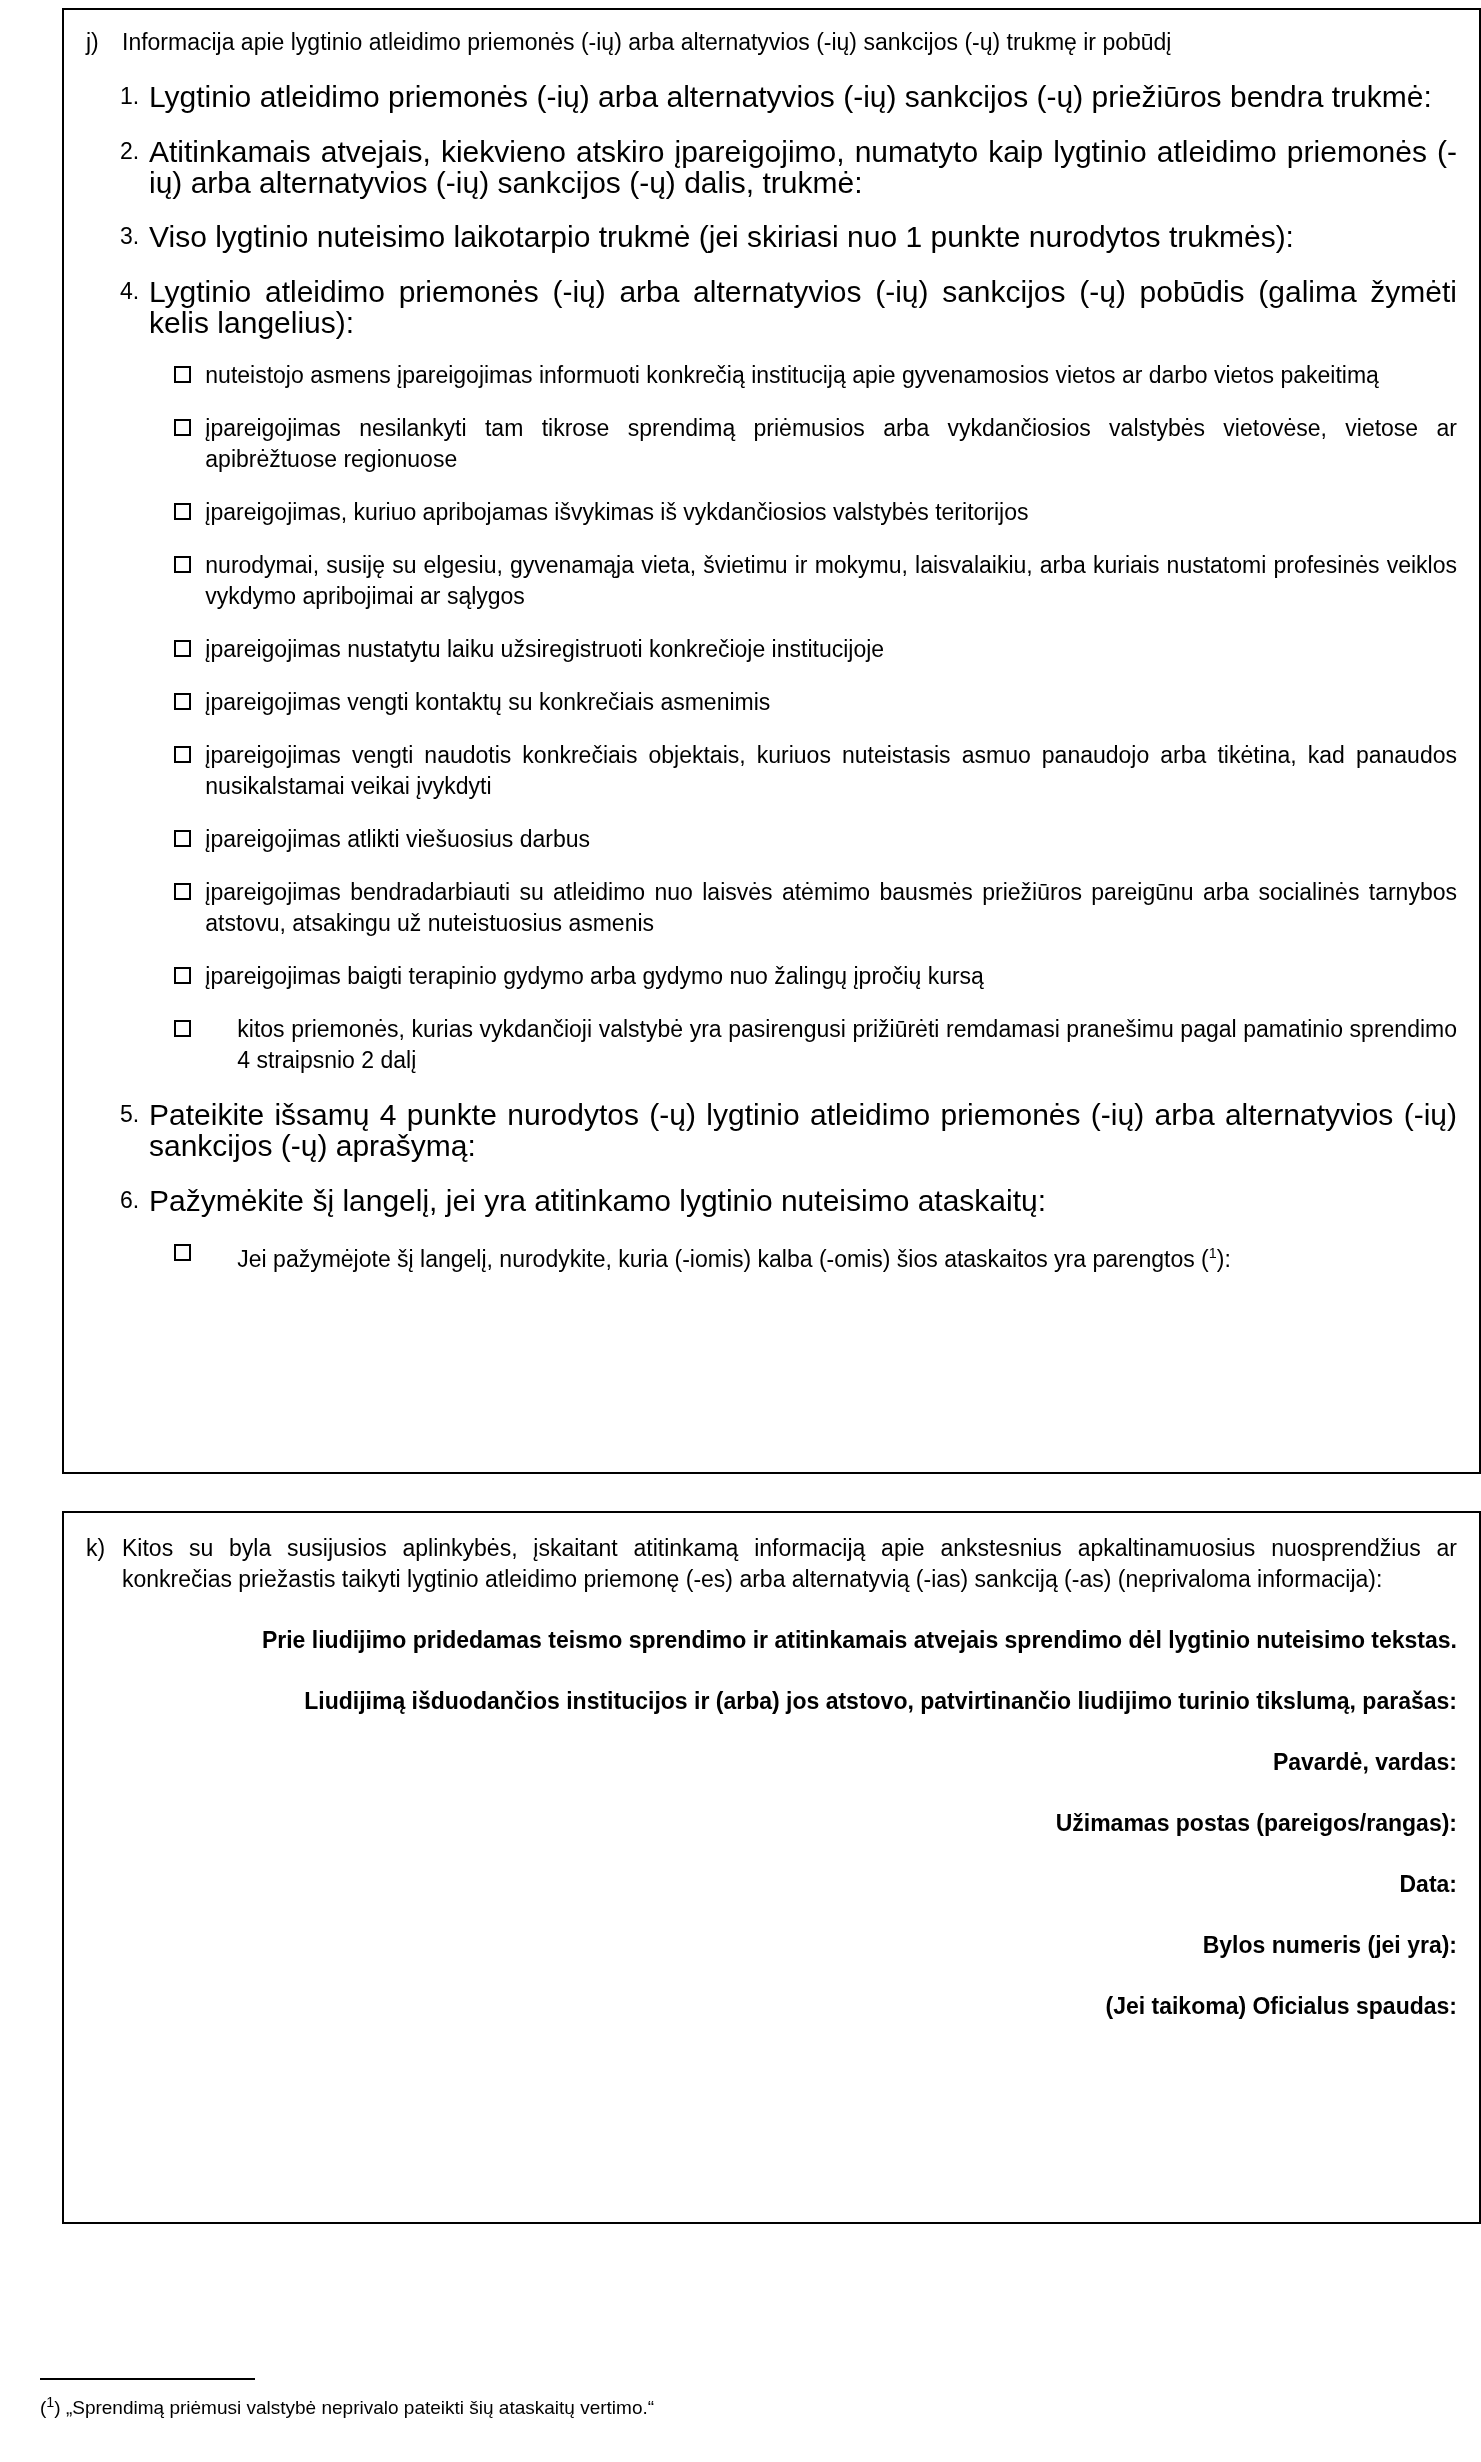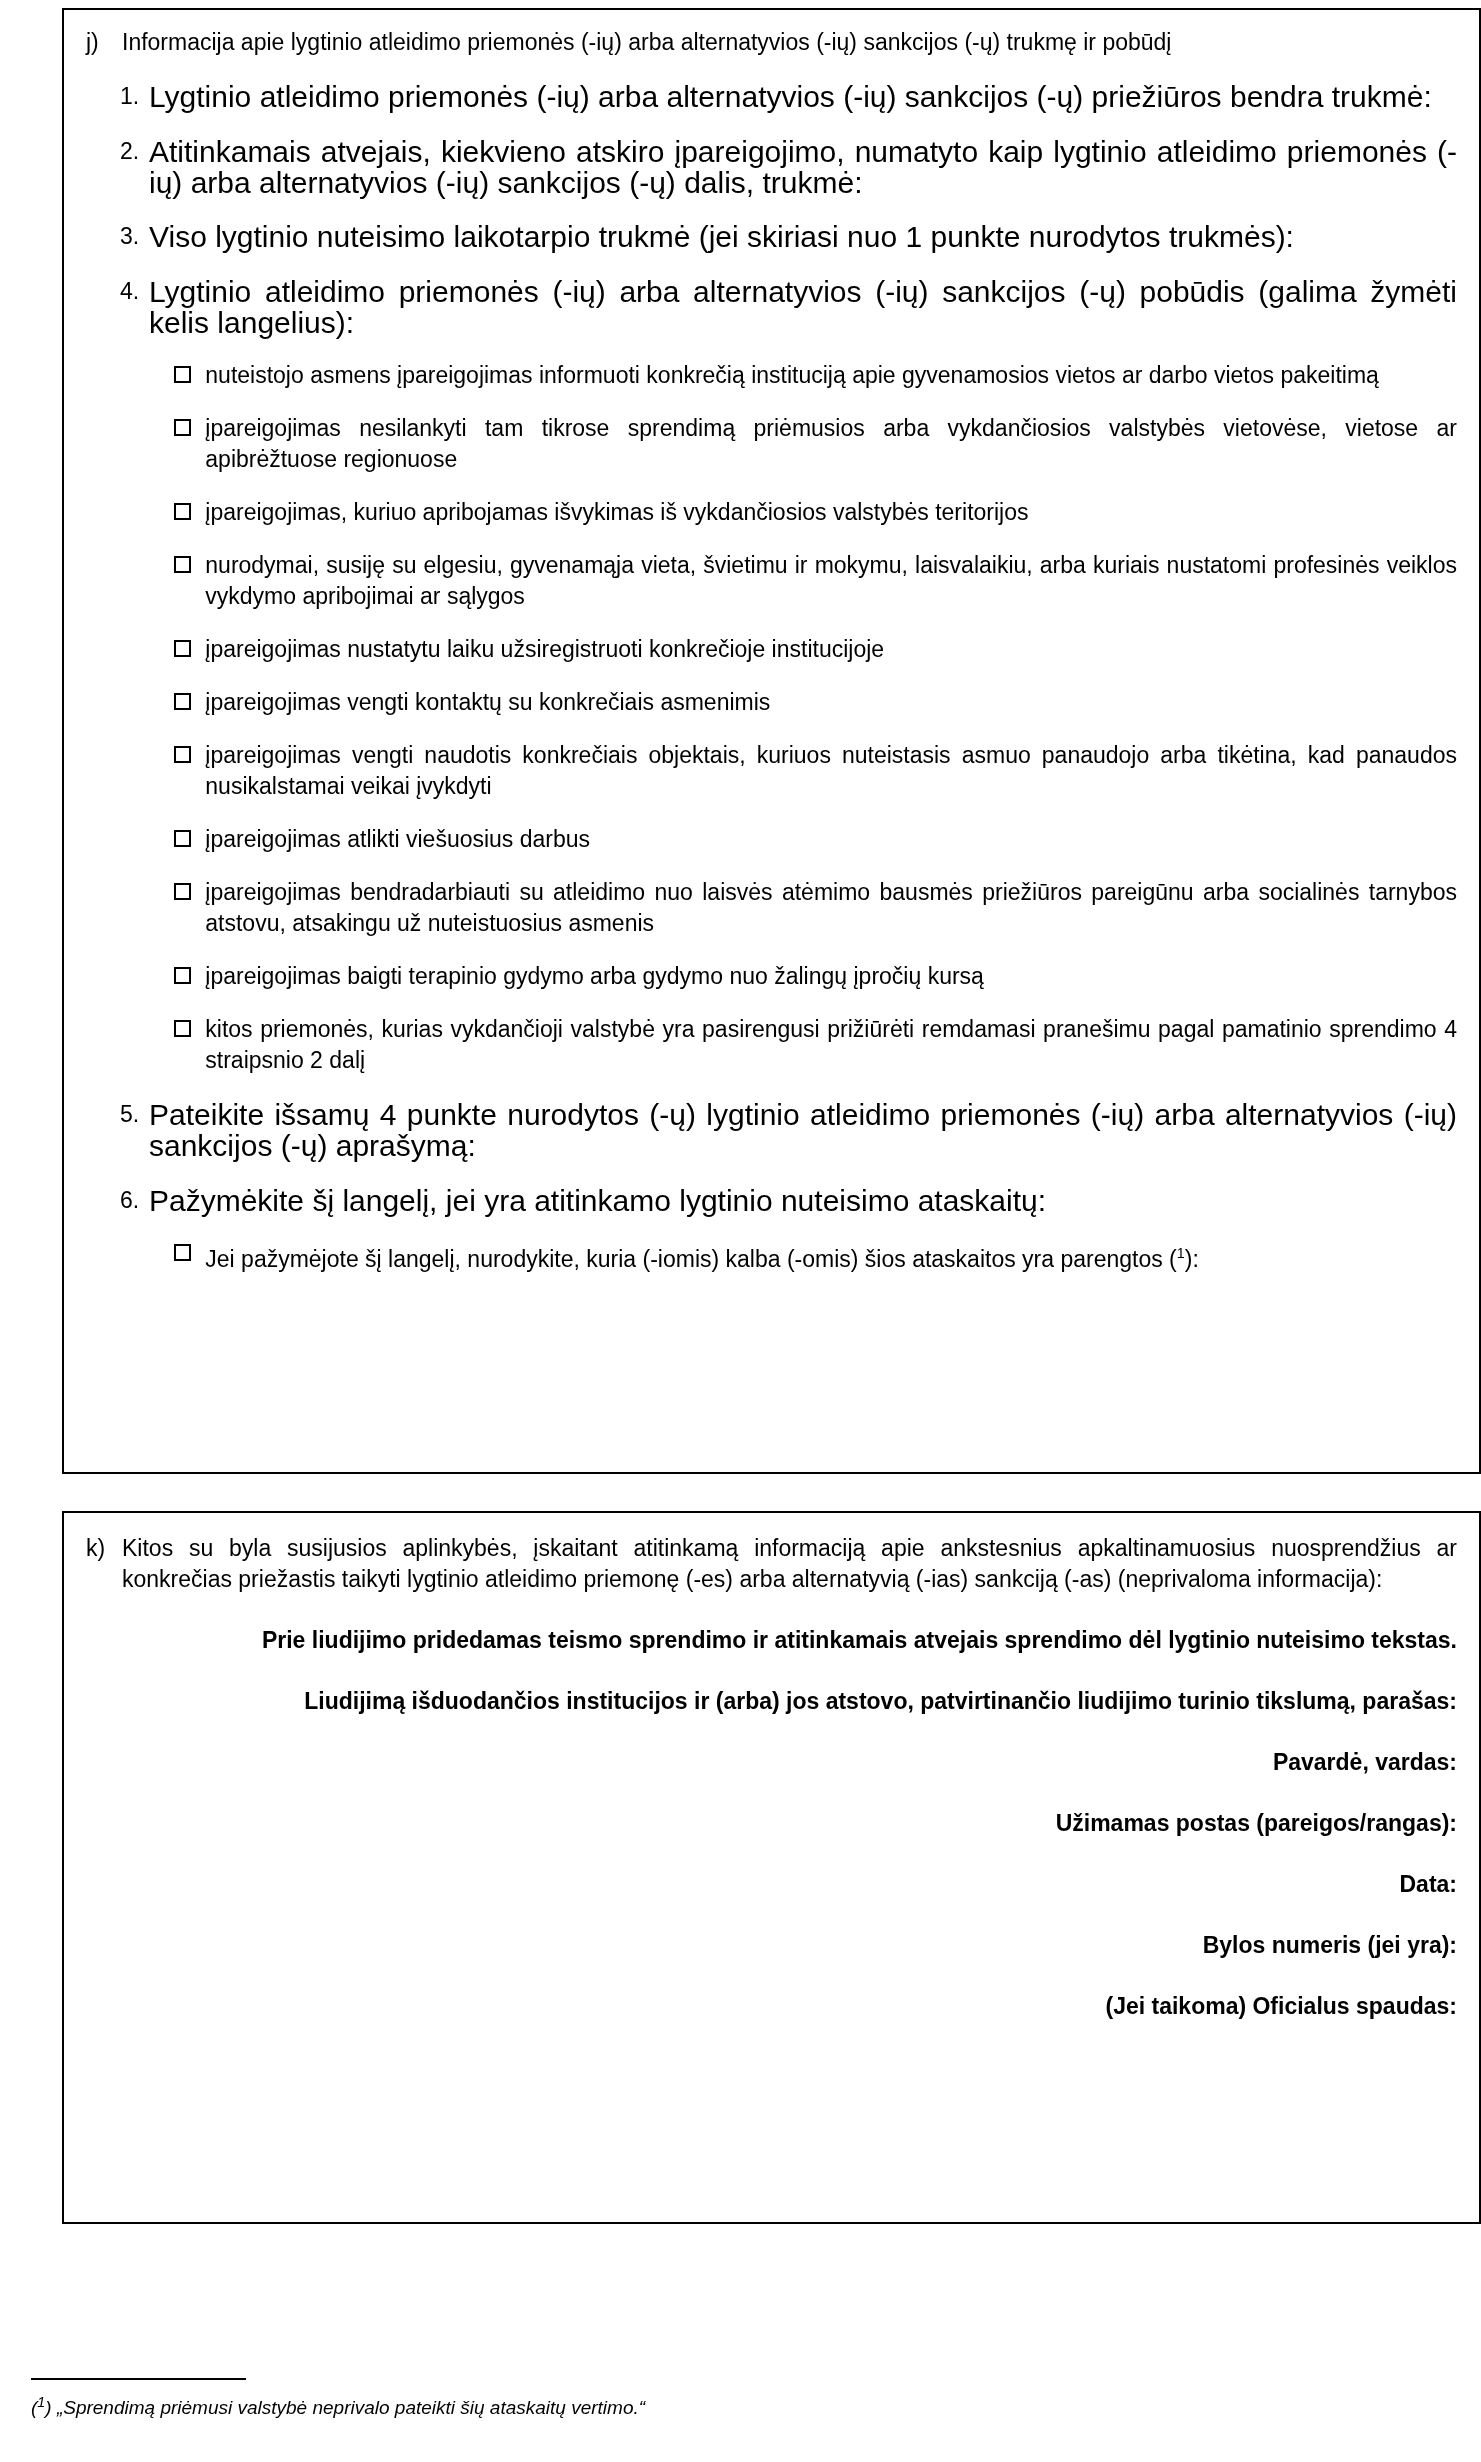--- a/index.html
+++ b/index.html
@@ -89,21 +89,21 @@
   .cb-list {
     margin-top: 22px;
     padding-left: 69px;
   }
   .cb-row {
     display: flex;
     align-items: flex-start;
     margin-bottom: 22px;
     padding-left: 19px;
   }
-  .cb-row:last-child { margin-bottom: 0; }
+  .cb-row:last-child { margin-bottom: 0; gap: 32px; }
 
   .cb-box {
     flex: 0 0 auto;
     width: 17px;
     height: 17px;
     border: 2px solid #000000;
     box-sizing: border-box;
     margin-top: 6.5px;
     margin-right: 14.3px;
   }
@@ -127,24 +127,23 @@
     line-height: 31px;
     margin-top: 30px;
     padding-left: 36px;
     text-align: right;
     font-weight: bold;
   }
 
   
   .footnote-wrap {
     position: absolute;
-    left: 31px;
+    left: 40px;
     top: 2378px;
     width: 1419px;
-    font-style: italic;
   }
   .footnote-rule {
     width: 215px;
     height: 0;
     border-top: 2.6px solid #000000;
     margin-bottom: 10.4px;
   }
   .footnote-txt {
     font-size: 19px;
     line-height: 25px;

